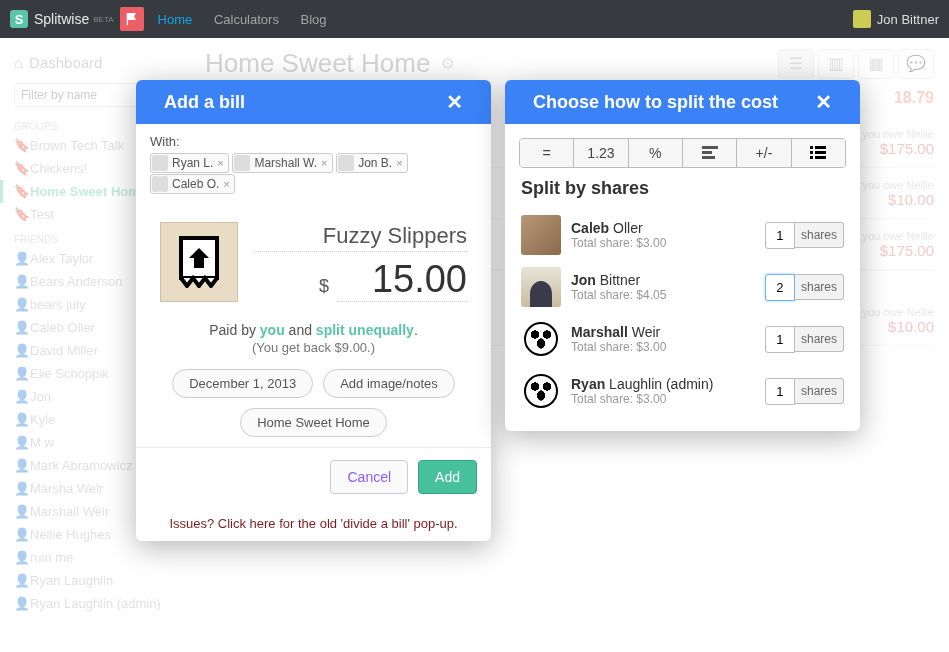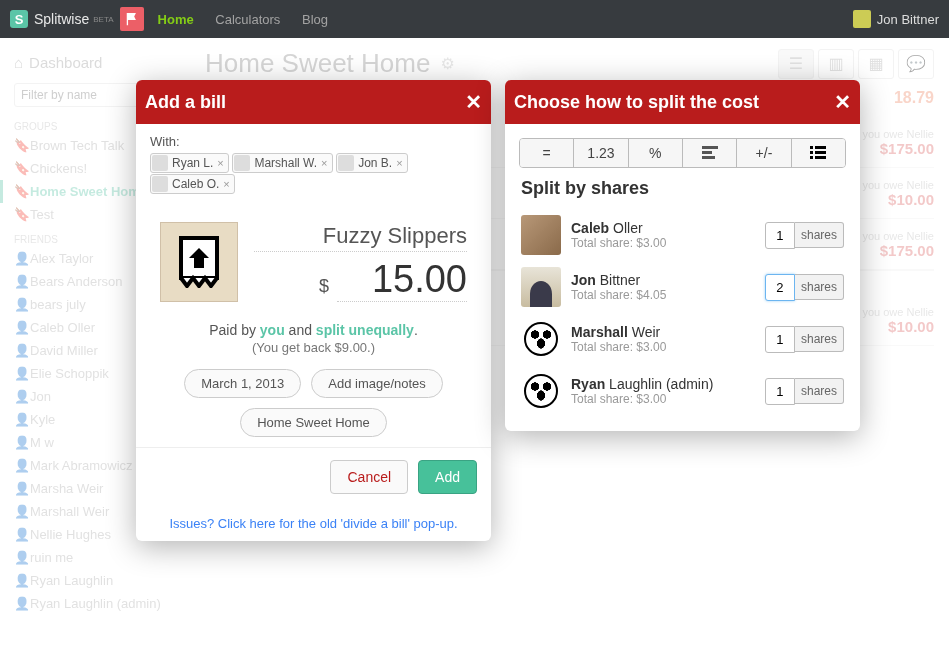--- a/index.html
+++ b/index.html
@@ -4,21 +4,21 @@
 <style>
 *{box-sizing:border-box;margin:0;padding:0;font-family:-apple-system,BlinkMacSystemFont,"Segoe UI",Helvetica,Arial,sans-serif}
 body{width:949px;height:652px;overflow:hidden;background:#fff;position:relative}
 .topbar{height:38px;background:#373b3f;display:flex;align-items:center;color:#fff;font-size:13px;padding:0 10px}
 .logo{width:18px;height:18px;background:#5bc5a7;border-radius:3px;display:flex;align-items:center;justify-content:center;margin-right:6px;font-weight:bold;color:#fff}
 .brand{color:#e8e8e8;font-size:14px;margin-right:4px}
 .beta{font-size:8px;color:#888;margin-right:6px}
 .flag{width:24px;height:24px;background:#ec5f67;border-radius:2px;display:flex;align-items:center;justify-content:center;margin-right:14px}
 .flag svg{width:14px;height:14px;fill:#fff}
 .nav a{color:#a3a3a3;text-decoration:none;margin-right:18px;font-size:13px}
-.nav a.active{color:#84cc16;font-weight:700}
+.nav a.active{color:#0ea5e9;font-weight:400}
 .spacer{flex:1}
 .user-top{display:flex;align-items:center;color:#ddd;font-size:13px}
 .user-top .av{width:18px;height:18px;background:#cc5;border-radius:2px;margin-right:6px}
 .app{position:absolute;top:38px;left:0;right:0;bottom:0;display:flex;opacity:.35;pointer-events:none}
 .sidebar{width:190px;padding:10px 0;font-size:13px;color:#999}
 .sidebar h3{color:#999;font-size:15px;padding:6px 14px;font-weight:500}
 .sidebar .dash{display:flex;align-items:center;gap:6px}
 .sidebar input{width:160px;margin:6px 14px;padding:4px 6px;border:1px solid #ddd;border-radius:3px;font-size:12px;color:#999}
 .sidebar .sec{font-size:10px;text-transform:uppercase;color:#bbb;padding:8px 14px 2px}
 .sidebar ul{list-style:none}
@@ -33,25 +33,25 @@
 .tabs div{width:36px;height:30px;border:1px solid #ddd;border-radius:3px;display:flex;align-items:center;justify-content:center;color:#aaa}
 .tabs div.a{background:#eee}
 .bal{color:#e86;font-weight:600;text-align:right;margin-bottom:10px}
 .mon{font-size:11px;color:#999;border-top:1px solid #eee;padding:6px 0}
 .row{display:flex;align-items:center;padding:8px 0;border-bottom:1px solid #f0f0f0}
 .date{width:36px;text-align:center;color:#aaa;font-size:10px}
 .date b{display:block;font-size:18px;color:#888}
 .rowic{width:34px;height:34px;background:#f2f2f2;border-radius:3px;margin:0 10px;display:flex;align-items:center;justify-content:center;color:#bbb}
 .desc{flex:1;color:#666;font-size:16px}
 .col{width:90px;text-align:right;font-size:11px;color:#bbb}
-.col .v{font-size:15px;color:#777;font-weight:700}
+.col .v{font-size:15px;color:#777;font-weight:400}
 .col.red .v{color:#d66}
 
 .modal{position:absolute;background:#fff;border-radius:6px;box-shadow:0 6px 30px rgba(0,0,0,.3);z-index:10}
-.mhead{background:#b91c1c;color:#fff;padding:10px 9px;border-radius:6px 6px 0 0;display:flex;align-items:center}
+.mhead{background:#3b82f6;color:#fff;padding:10px 28px;border-radius:6px 6px 0 0;display:flex;align-items:center}
 .mhead h2{font-size:18px;font-weight:600;flex:1}
 .close{color:#fff;font-size:20px;font-weight:bold;cursor:pointer}
 .m1{left:136px;top:80px;width:355px}
 .m2{left:505px;top:80px;width:355px}
 .with{padding:10px 14px 6px;display:flex;flex-wrap:wrap;gap:4px;align-items:center;font-size:13px;color:#555}
 .chip{display:inline-flex;align-items:center;border:1px solid #ccc;border-radius:3px;padding:1px 4px 1px 1px;font-size:12px;background:#fafafa}
 .chip .ca{width:16px;height:16px;background:#ddd;border-radius:2px;margin-right:4px}
 .chip .x{margin-left:4px;color:#999;font-size:11px}
 .billbody{padding:10px 18px;text-align:center}
 .billtop{display:flex;align-items:center;gap:16px;padding:10px 6px 14px}
@@ -61,24 +61,24 @@
 .bdesc{font-size:22px;color:#555;border:none;border-bottom:1px dotted #ccc;width:100%;text-align:right;padding:2px 0;margin-bottom:6px;outline:none}
 .amtrow{display:flex;align-items:baseline;justify-content:flex-end;gap:8px}
 .cur{font-size:18px;color:#555}
 .amt{font-size:38px;color:#333;border:none;border-bottom:1px dotted #ccc;width:130px;text-align:right;outline:none;font-weight:400}
 .paid{font-size:14px;color:#555;margin-top:6px}
 .paid .g{color:#5bc5a7;font-weight:600}
 .back{font-size:13px;color:#777;margin-top:2px}
 .btns{display:flex;gap:10px;justify-content:center;flex-wrap:wrap;margin-top:14px}
 .pill{border:1px solid #ccc;background:#fafafa;border-radius:16px;padding:6px 16px;font-size:13px;color:#555;cursor:pointer}
 .mfoot{border-top:1px solid #eee;padding:12px 14px;display:flex;justify-content:flex-end;gap:10px}
-.btn{border:1px solid #ccc;background:#fafafa;border-radius:4px;padding:8px 16px;font-size:14px;color:#b91c1c;cursor:pointer}
+.btn{border:1px solid #ccc;background:#fafafa;border-radius:4px;padding:8px 16px;font-size:14px;color:#8b5cf6;cursor:pointer}
 .btn.pri{background:#47c19a;border-color:#3aa383;color:#fff;font-weight:500}
 .issues{text-align:center;padding:10px;font-size:13px}
-.issues a{color:#3b82f6;text-decoration:none}
+.issues a{color:#7f1d1d;text-decoration:none}
 
 .segs{display:flex;border:1px solid #bbb;border-radius:4px;margin:14px 14px 10px;overflow:hidden}
 .seg{flex:1;padding:6px 0;text-align:center;font-size:14px;color:#444;border-right:1px solid #bbb;background:#f6f6f6;cursor:pointer;display:flex;align-items:center;justify-content:center}
 .seg:last-child{border-right:none}
 .seg svg{width:16px;height:14px}
 .sh{padding:0 16px 14px}
 .sh h3{font-size:18px;color:#333;font-weight:600;margin:4px 0 10px}
 .srow{display:flex;align-items:center;padding:6px 0}
 .sav{width:40px;height:40px;border-radius:3px;background:#ddd;margin-right:10px;flex-shrink:0;background-size:cover}
 .sinfo{flex:1}
@@ -223,21 +223,21 @@
           <span class="cur">$</span>
           <input class="amt" value="15.00" style="">
         </div>
       </div>
     </div>
     <div class="paid">
       <span>Paid by </span><span class="g">you</span><span> and </span><span class="g">split unequally</span><span>.</span>
     </div>
     <div class="back">(You get back $9.00.)</div>
     <div class="btns">
-      <div class="pill">March 1, 2013</div>
+      <div class="pill">December 1, 2013</div>
       <div class="pill">Add image/notes</div>
       <div class="pill">Home Sweet Home</div>
     </div>
   </div>
   <div class="mfoot">
     <button class="btn">Cancel</button>
     <button class="btn pri">Add</button>
   </div>
   <div class="issues"><a>Issues? Click here for the old 'divide a bill' pop-up.</a></div>
 </div>

